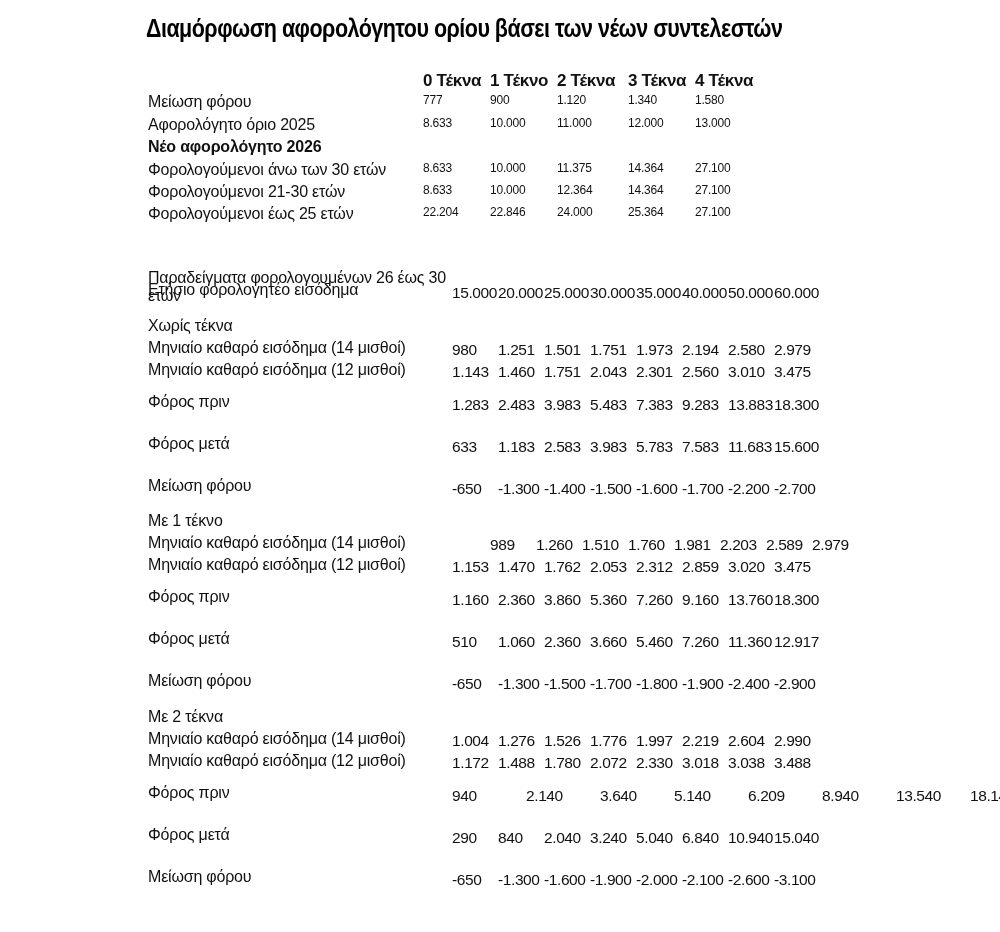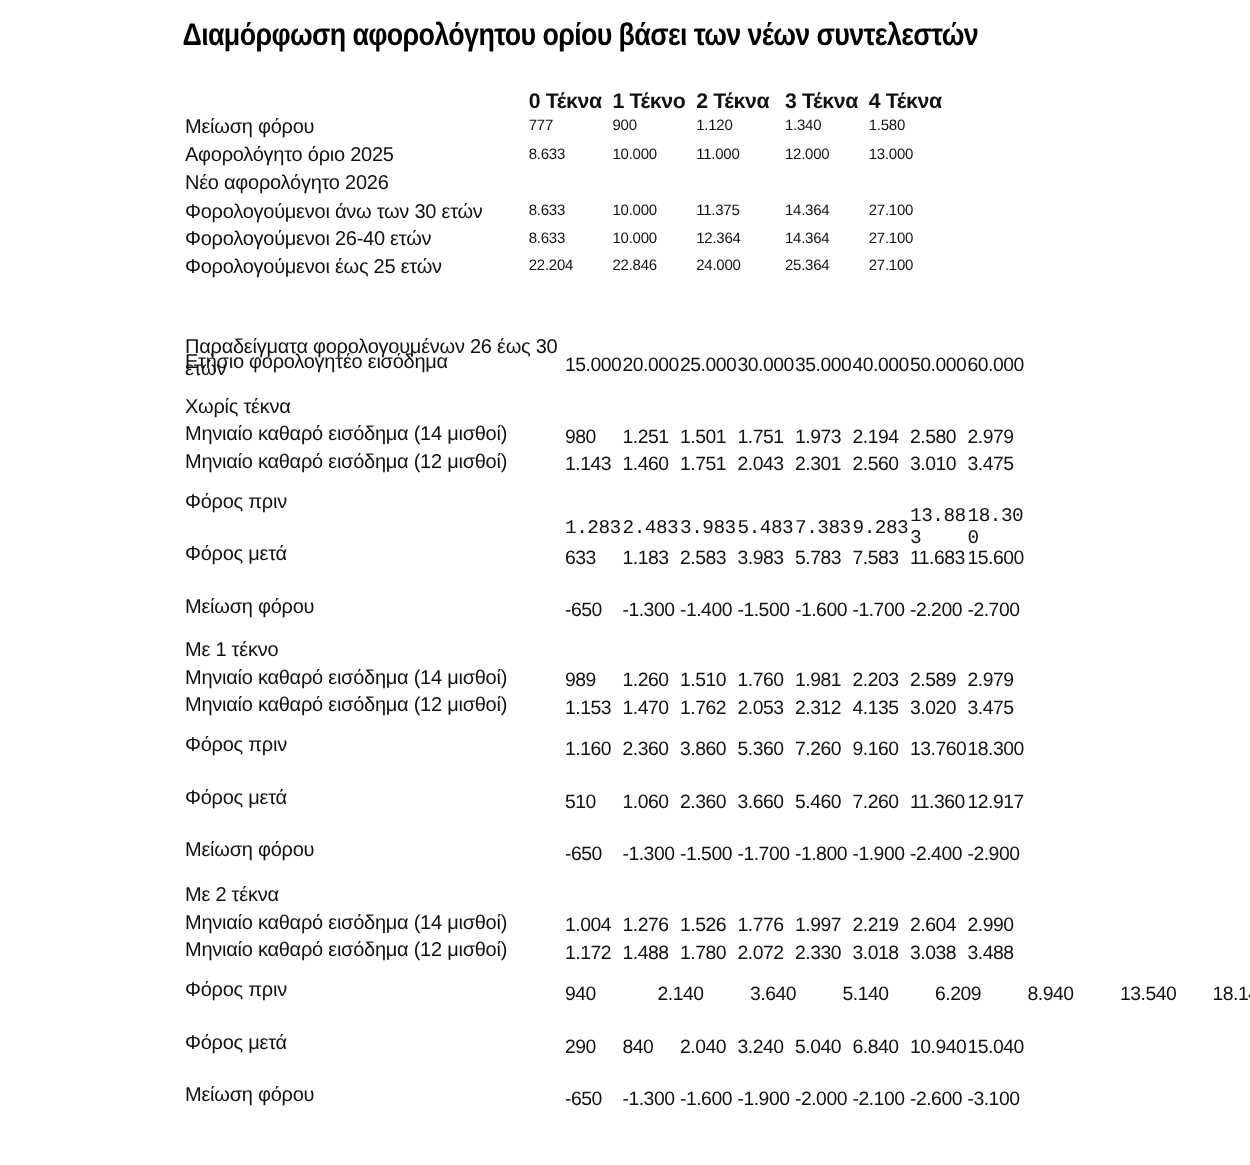--- a/index.html
+++ b/index.html
@@ -31,28 +31,28 @@
     <div class="v5" style="left: 490px; top: 93px;">900</div>
     <div class="v5" style="left: 557px; top: 93px;">1.120</div>
     <div class="v5" style="left: 628px; top: 93px;">1.340</div>
     <div class="v5" style="left: 695px; top: 93px;">1.580</div>
     <div class="lbl" style="top: 116px;">Αφορολόγητο όριο 2025</div>
     <div class="v5" style="left: 423px; top: 116px;">8.633</div>
     <div class="v5" style="left: 490px; top: 116px;">10.000</div>
     <div class="v5" style="left: 557px; top: 116px;">11.000</div>
     <div class="v5" style="left: 628px; top: 116px;">12.000</div>
     <div class="v5" style="left: 695px; top: 116px;">13.000</div>
-    <div class="lbl" style="top: 138px;">Νέο αφορολόγητο 2026</div>
+    <div class="lbl" style="top: 138px; font-weight: bold;">Νέο αφορολόγητο 2026</div>
     <div class="lbl" style="top: 161px;">Φορολογούμενοι άνω των 30 ετών</div>
     <div class="v5" style="left: 423px; top: 161px;">8.633</div>
     <div class="v5" style="left: 490px; top: 161px;">10.000</div>
     <div class="v5" style="left: 557px; top: 161px;">11.375</div>
     <div class="v5" style="left: 628px; top: 161px;">14.364</div>
     <div class="v5" style="left: 695px; top: 161px;">27.100</div>
-    <div class="lbl" style="top: 183px;">Φορολογούμενοι 26-40 ετών</div>
+    <div class="lbl" style="top: 183px;">Φορολογούμενοι 21-30 ετών</div>
     <div class="v5" style="left: 423px; top: 183px;">8.633</div>
     <div class="v5" style="left: 490px; top: 183px;">10.000</div>
     <div class="v5" style="left: 557px; top: 183px;">12.364</div>
     <div class="v5" style="left: 628px; top: 183px;">14.364</div>
     <div class="v5" style="left: 695px; top: 183px;">27.100</div>
     <div class="lbl" style="top: 205px;">Φορολογούμενοι έως 25 ετών</div>
     <div class="v5" style="left: 423px; top: 205px;">22.204</div>
     <div class="v5" style="left: 490px; top: 205px;">22.846</div>
     <div class="v5" style="left: 557px; top: 205px;">24.000</div>
     <div class="v5" style="left: 628px; top: 205px;">25.364</div>
@@ -88,21 +88,21 @@
       <div class="c8">1.143</div>
       <div class="c8">1.460</div>
       <div class="c8">1.751</div>
       <div class="c8">2.043</div>
       <div class="c8">2.301</div>
       <div class="c8">2.560</div>
       <div class="c8">3.010</div>
       <div class="c8">3.475</div>
     </div>
     <div class="lbl" style="top: 393px;">Φόρος πριν</div>
-    <div class="row8" style="top: 404px; font-family: Liberation Mono, monospace;">
+    <div class="row8" style="top: 386px;">
       <div class="c8">1.283</div>
       <div class="c8">2.483</div>
       <div class="c8">3.983</div>
       <div class="c8">5.483</div>
       <div class="c8">7.383</div>
       <div class="c8">9.283</div>
       <div class="c8">13.883</div>
       <div class="c8">18.300</div>
     </div>
     <div class="lbl" style="top: 435px;">Φόρος μετά</div>
@@ -122,38 +122,38 @@
       <div class="c8">-1.300</div>
       <div class="c8">-1.400</div>
       <div class="c8">-1.500</div>
       <div class="c8">-1.600</div>
       <div class="c8">-1.700</div>
       <div class="c8">-2.200</div>
       <div class="c8">-2.700</div>
     </div>
     <div class="lbl" style="top: 512px;">Με 1 τέκνο</div>
     <div class="lbl" style="top: 534px;">Μηνιαίο καθαρό εισόδημα (14 μισθοί)</div>
-    <div class="row8" style="top: 526px;">
+    <div class="row8" style="top: 526px; margin-left: 38px;">
       <div class="c8">989</div>
       <div class="c8">1.260</div>
       <div class="c8">1.510</div>
       <div class="c8">1.760</div>
       <div class="c8">1.981</div>
       <div class="c8">2.203</div>
       <div class="c8">2.589</div>
       <div class="c8">2.979</div>
     </div>
     <div class="lbl" style="top: 556px;">Μηνιαίο καθαρό εισόδημα (12 μισθοί)</div>
     <div class="row8" style="top: 548px;">
       <div class="c8">1.153</div>
       <div class="c8">1.470</div>
       <div class="c8">1.762</div>
       <div class="c8">2.053</div>
       <div class="c8">2.312</div>
-      <div class="c8">4.135</div>
+      <div class="c8">2.859</div>
       <div class="c8">3.020</div>
       <div class="c8">3.475</div>
     </div>
     <div class="lbl" style="top: 588px;">Φόρος πριν</div>
     <div class="row8" style="top: 581px;">
       <div class="c8">1.160</div>
       <div class="c8">2.360</div>
       <div class="c8">3.860</div>
       <div class="c8">5.360</div>
       <div class="c8">7.260</div>

